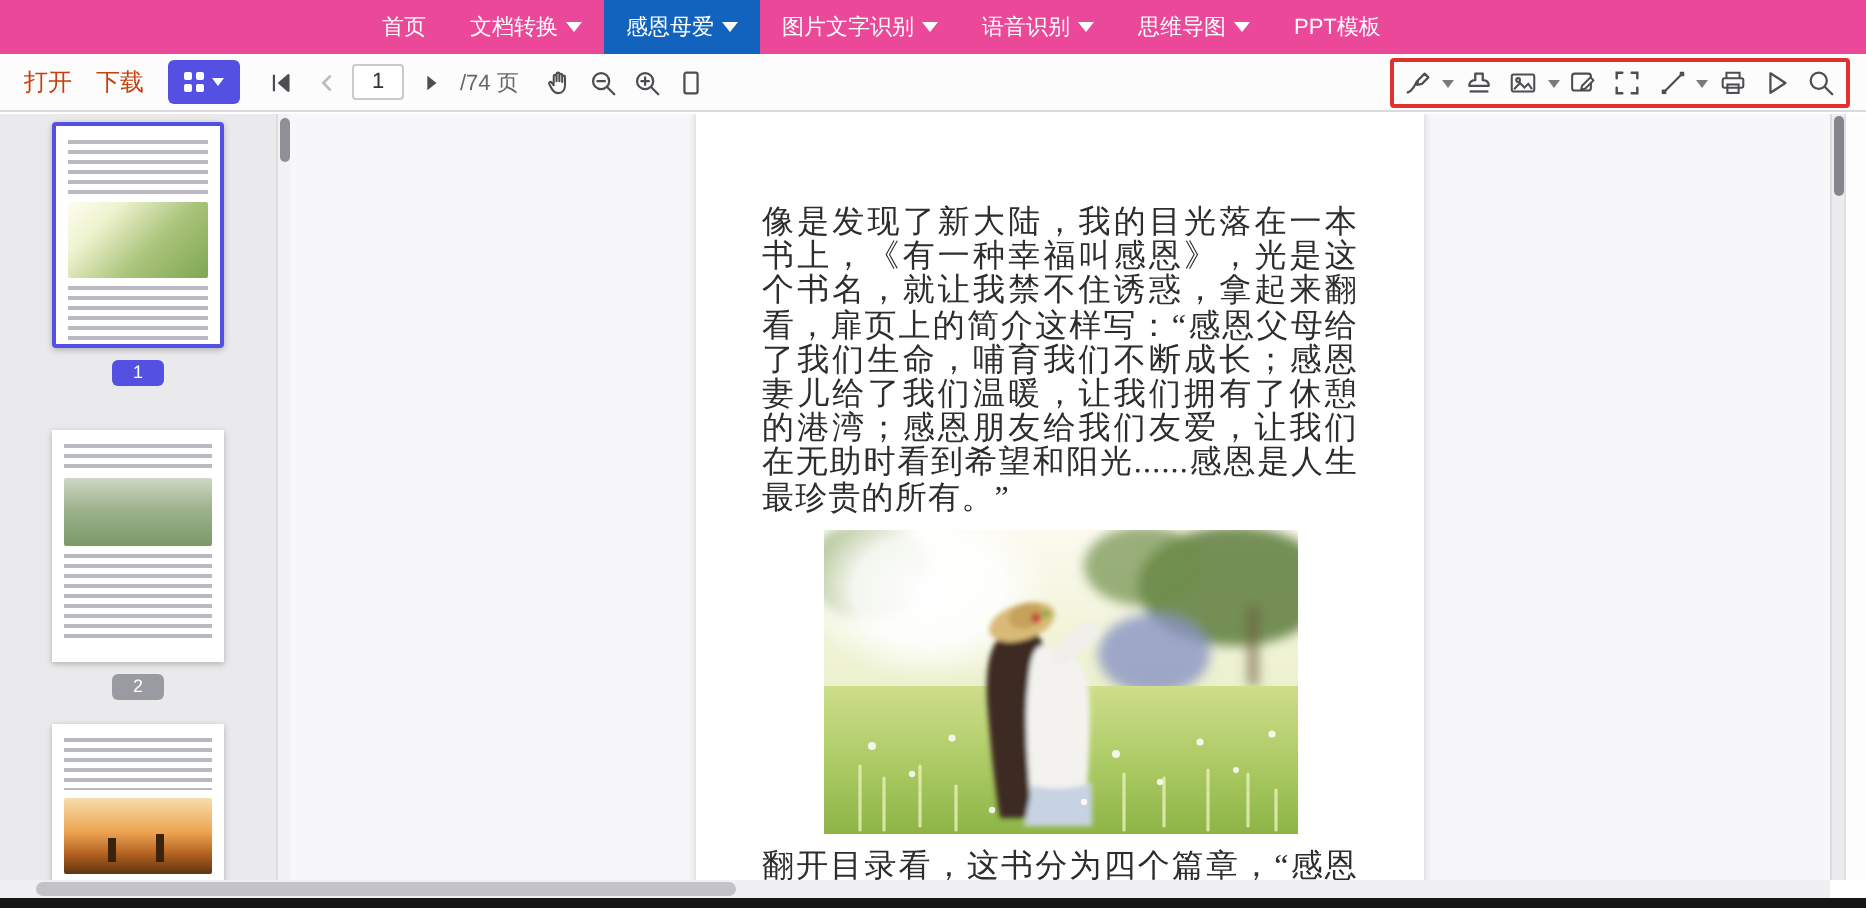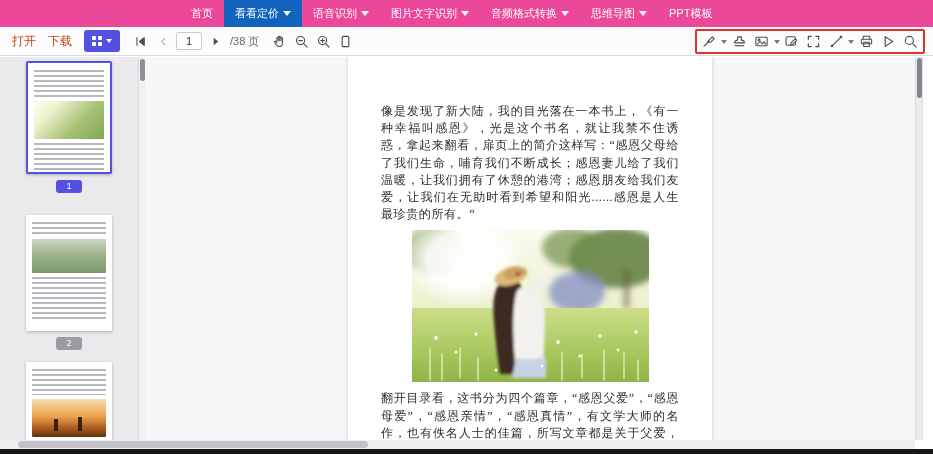--- a/index.html
+++ b/index.html
@@ -50,21 +50,21 @@
   .pagebadge { position:absolute; left:50%; transform:translateX(-50%); width:26px; height:13px; border-radius:3px; color:#fff; font-size:9px; line-height:13px; text-align:center; }
   .pagebadge.sel { background:#5451e2; }
   .pagebadge.norm { background:#9a9aa2; }
 
   .side-vscroll { position:absolute; left:138px; top:0; width:7px; height:383px; background:#f2f2f4; border-left:1px solid #dcdce0; }
   .side-vscroll .sthumb { position:absolute; top:2px; left:1px; width:5px; height:22px; background:#8f8f96; border-radius:3px; }
 
   
   .viewer { position:absolute; left:145px; top:0; width:770px; height:383px; background:#f7f7f9; overflow:hidden; }
   .page { position:absolute; left:203px; top:0; width:364px; height:500px; background:#fff; box-shadow:0 0 4px rgba(0,0,0,.18); padding:46px 33px 0 33px; }
-  .doc-text { font-family:"Liberation Serif","DejaVu Serif",serif; font-size:12px; line-height:17.2px; letter-spacing:.6px; color:#2d2d30; text-align:justify; }
+  .doc-text { font-family:"Liberation Serif","DejaVu Serif",serif; font-size:16px; line-height:17.2px; letter-spacing:.6px; color:#2d2d30; text-align:justify; }
   .doc-img { display:block; margin:7px auto 8px auto; }
 
   .main-vscroll { position:absolute; right:11px; top:0; width:7px; height:383px; background:#ececef; border-left:1px solid #dcdce0; }
   .main-vscroll .sthumb { position:absolute; top:1px; left:1px; width:5px; height:40px; background:#85858c; border-radius:3px; }
   .right-edge { position:absolute; right:0; top:0; width:11px; height:383px; background:#fdfdfd; border-left:1px solid #e0e0e4; }
 
   
   .hscroll { position:absolute; left:0; top:383px; width:915px; height:9px; background:#f0f0f2; }
   .hscroll .hthumb { position:absolute; left:18px; top:1px; width:350px; height:7px; background:#c2c2c8; border-radius:4px; }
   .bottom-strip { position:absolute; left:0; bottom:0; width:100%; height:5px; background:#161616; }
@@ -72,34 +72,34 @@
 </head>
 <body>
 
 <div class="screen">
 
   <header class="topbar">
     <nav class="nav">
       <a class="nav-item">
           <span>首页</span>
         </a>
+      <a class="nav-item">
+          <span>文档转换</span>
+          <i class="caret-down"></i>
+        </a>
       <a class="nav-item active">
-          <span>看看定价</span>
+          <span>感恩母爱</span>
+          <i class="caret-down"></i>
+        </a>
+      <a class="nav-item">
+          <span>图片文字识别</span>
           <i class="caret-down"></i>
         </a>
       <a class="nav-item">
           <span>语音识别</span>
-          <i class="caret-down"></i>
-        </a>
-      <a class="nav-item">
-          <span>图片文字识别</span>
-          <i class="caret-down"></i>
-        </a>
-      <a class="nav-item">
-          <span>音频格式转换</span>
           <i class="caret-down"></i>
         </a>
       <a class="nav-item">
           <span>思维导图</span>
           <i class="caret-down"></i>
         </a>
       <a class="nav-item">
           <span>PPT模板</span>
         </a>
 
@@ -130,21 +130,21 @@
         <svg class="ic" width="11" height="11" viewBox="0 0 12 12">
             <path d="M8 2 4 6l4 4" fill="none" stroke="currentColor" stroke-width="1.4"></path>
           </svg>
       </button>
       <input class="page-input" value="1" style="">
       <button class="iconbtn">
         <svg class="ic" width="11" height="11" viewBox="0 0 12 12">
             <path d="M4 2l5 4-5 4z" fill="currentColor"></path>
           </svg>
       </button>
-      <span class="page-total">/38 页</span>
+      <span class="page-total">/74 页</span>
     </div>
 
     <div class="tb-tools">
       <button class="iconbtn">
         <svg class="ic" width="15" height="15" viewBox="0 0 16 16" fill="none" stroke="#4d4d52" stroke-width="1.1" stroke-linecap="round" stroke-linejoin="round">
             <path d="M5.2 8V4.4c0-1 1.5-1 1.5 0V7M6.7 7V3.2c0-1 1.5-1 1.5 0V7M8.2 7V3.8c0-1 1.5-1 1.5 0V7.4M9.7 7.4V4.8c0-1 1.5-1 1.5 0v4.4c0 2.4-1.4 4.2-3.6 4.2-1.8 0-2.6-.8-3.5-2.4L2.8 8.6c-.5-.9.7-1.6 1.3-.8l1.1 1.4"></path>
           </svg>
       </button>
       <button class="iconbtn">
         <svg class="ic" width="15" height="15" viewBox="0 0 16 16" fill="none" stroke="#4d4d52" stroke-width="1.2" stroke-linecap="round">

